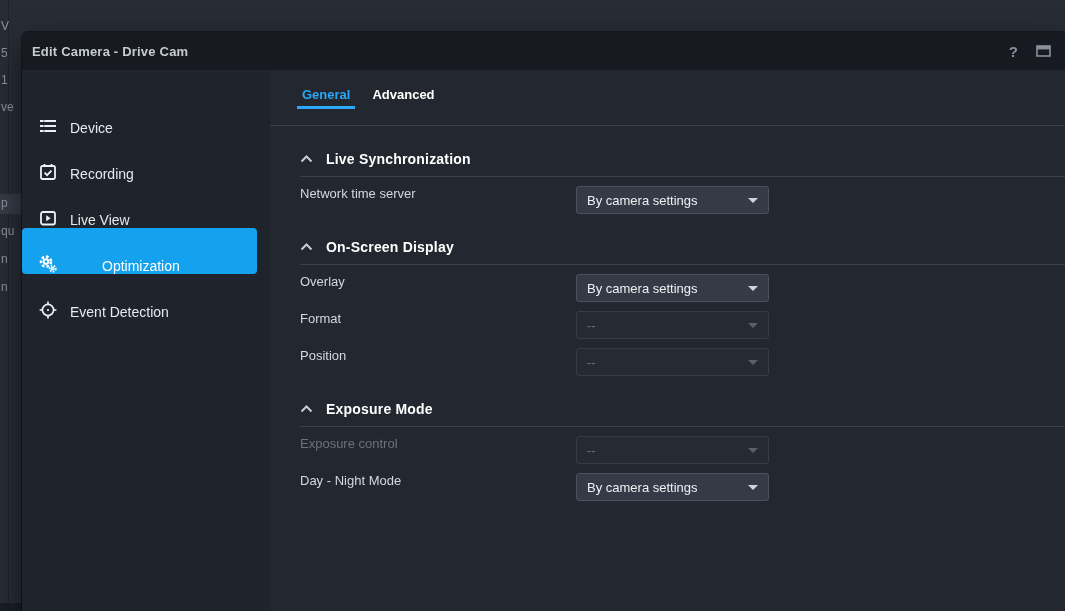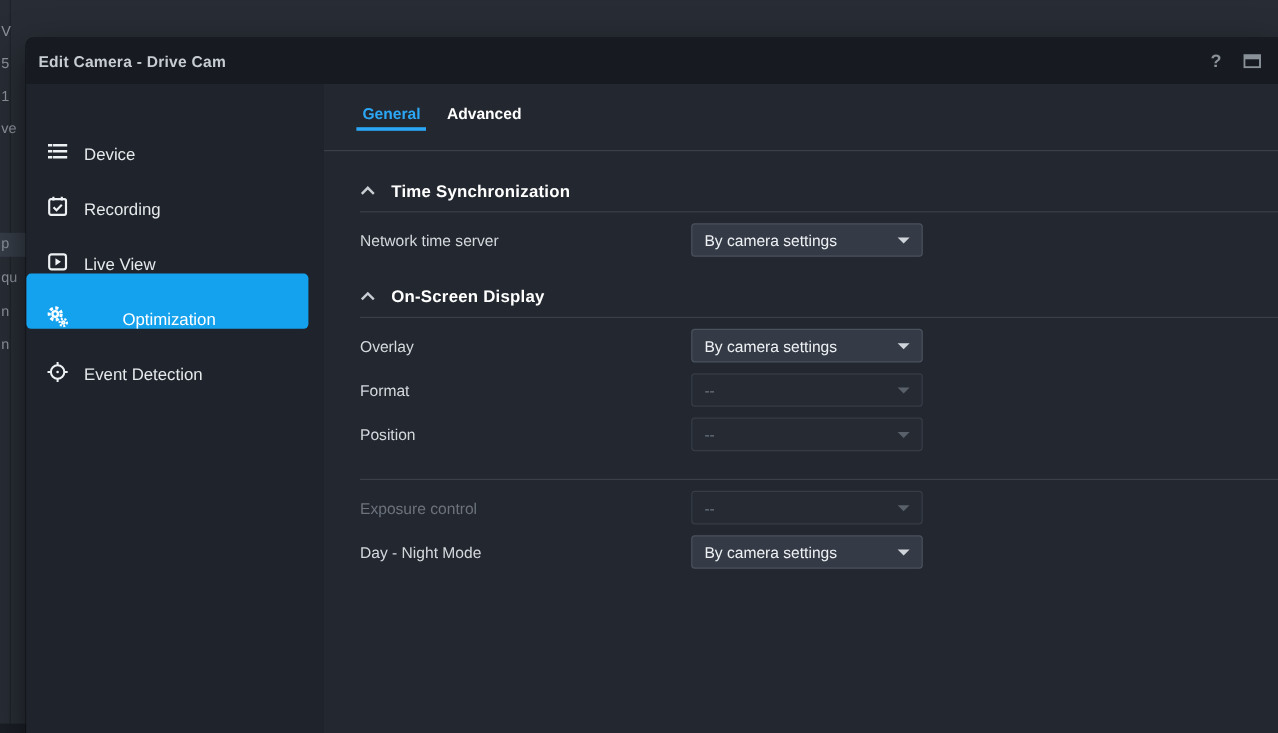--- a/index.html
+++ b/index.html
@@ -63,21 +63,21 @@
     border-bottom:3px solid transparent;
   }
   .tab.active{ color:#2ba7f5; border-bottom-color:#2ba7f5; }
 
   .section{ padding-left:30px; margin-top:23px; }
   .section-head{ display:flex; align-items:center; gap:13px; height:20px; }
   .section-head .chev{ display:flex; align-items:center; cursor:default; }
   .section-title{ font-size:14px; font-weight:bold; color:#ffffff; letter-spacing:.2px; }
   .section-divider{ height:1px; background:#3a404a; margin-top:7px; }
 
-  .row{ display:flex; align-items:center; height:28px; margin-top:9px; }
+  .row{ display:flex; align-items:flex-start; height:28px; margin-top:9px; }
   .row:first-of-type{ margin-top:12px; }
   .row .label{ width:276px; font-size:13px; color:#d4d8dd; }
   .row.muted-label .label{ color:#6c737d; }
 
   .select{
     width:193px; height:28px; border-radius:3px;
     background:#343b46; border:1px solid #4a525e;
     display:flex; align-items:center; padding:0 10px;
     color:#eef1f4; font-size:13px; cursor:default;
   }
@@ -187,21 +187,21 @@
         <div class="tab">Advanced</div>
       </div>
 
       <div class="section">
         <div class="section-head">
           <span class="chev">
             <svg width="13" height="8" viewBox="0 0 13 8">
                 <path d="M1.5 6.5L6.5 1.5 11.5 6.5" fill="none" stroke="#c9ced4" stroke-width="2"></path>
               </svg>
           </span>
-          <span class="section-title">Time Synchronization</span>
+          <span class="section-title">Live Synchronization</span>
         </div>
         <div class="section-divider"></div>
 
         <div class="row">
           <span class="label">Network time server</span>
           <div class="select">
             <span>By camera settings</span>
             <span class="caret"></span>
           </div>
         </div>
@@ -237,20 +237,28 @@
         <div class="row">
           <span class="label">Position</span>
           <div class="select disabled">
             <span>--</span>
             <span class="caret"></span>
           </div>
         </div>
       </div>
 
       <div class="section">
+        <div class="section-head">
+          <span class="chev">
+            <svg width="13" height="8" viewBox="0 0 13 8">
+                <path d="M1.5 6.5L6.5 1.5 11.5 6.5" fill="none" stroke="#c9ced4" stroke-width="2"></path>
+              </svg>
+          </span>
+          <span class="section-title">Exposure Mode</span>
+        </div>
         <div class="section-divider"></div>
 
         <div class="row muted-label">
           <span class="label">Exposure control</span>
           <div class="select disabled">
             <span>--</span>
             <span class="caret"></span>
           </div>
         </div>
 

